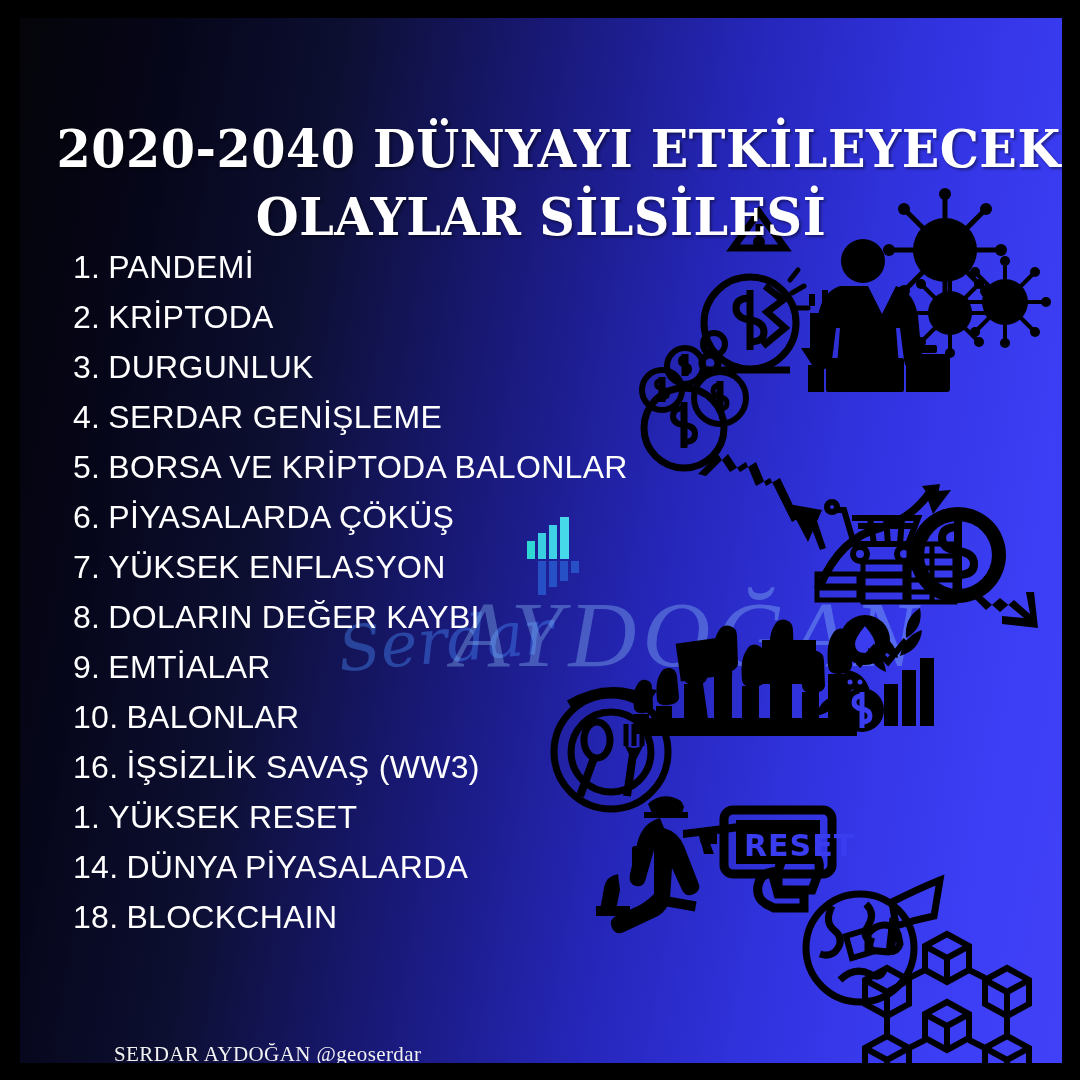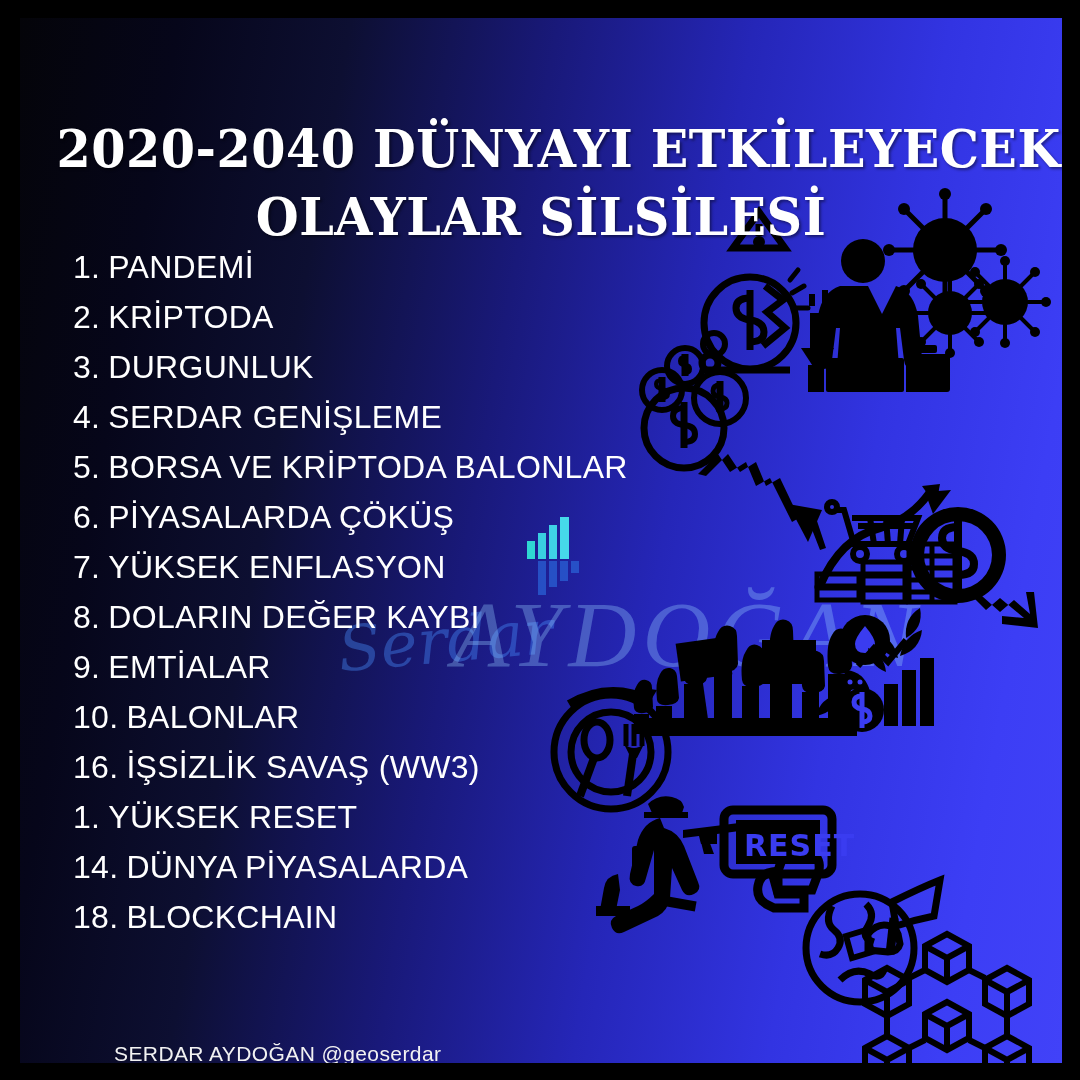--- a/index.html
+++ b/index.html
@@ -108,20 +108,21 @@
 
   
   #credit {
     position: absolute;
     left: 94px;
     top: 1024px;
     font-size: 21px;
     color: #f2f2f2;
     letter-spacing: 0.4px;
     white-space: nowrap;
+    font-family: Liberation Serif, serif;
   }
 
   
   #art {
     position: absolute;
     left: 0; top: 0;
     width: 1042px;
     height: 1045px;
     pointer-events: none;
   }

